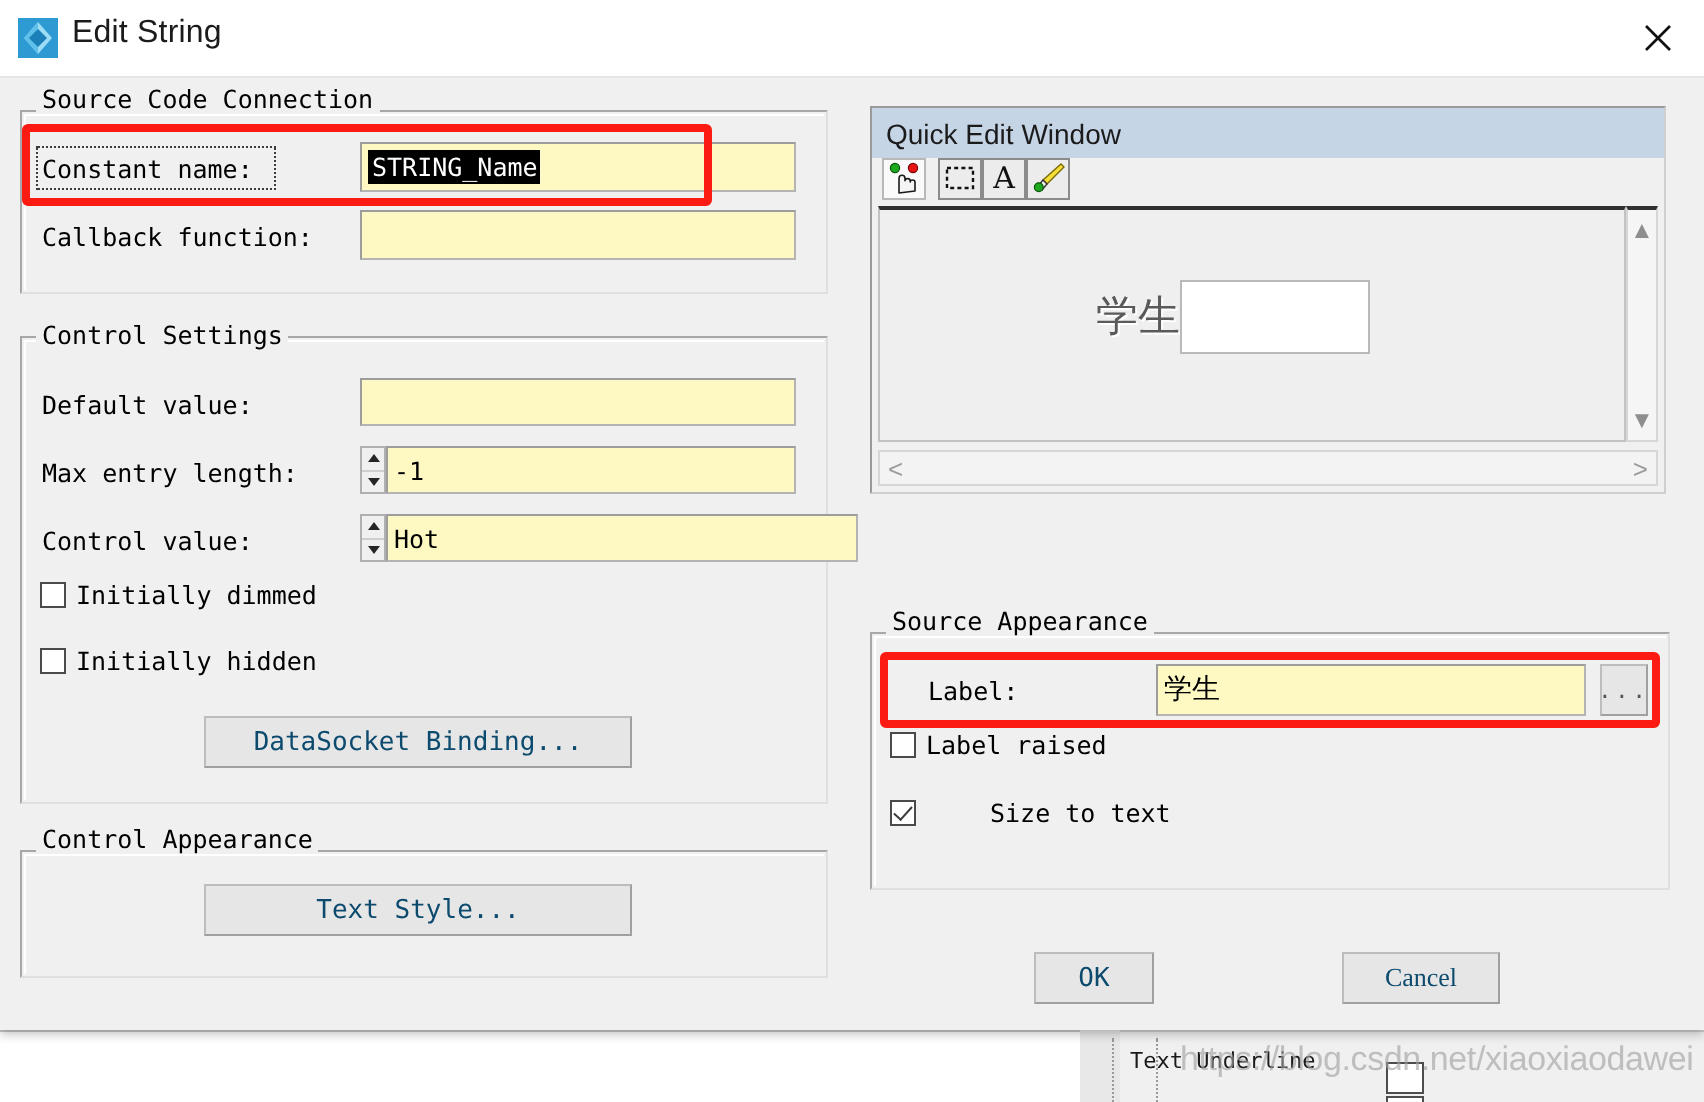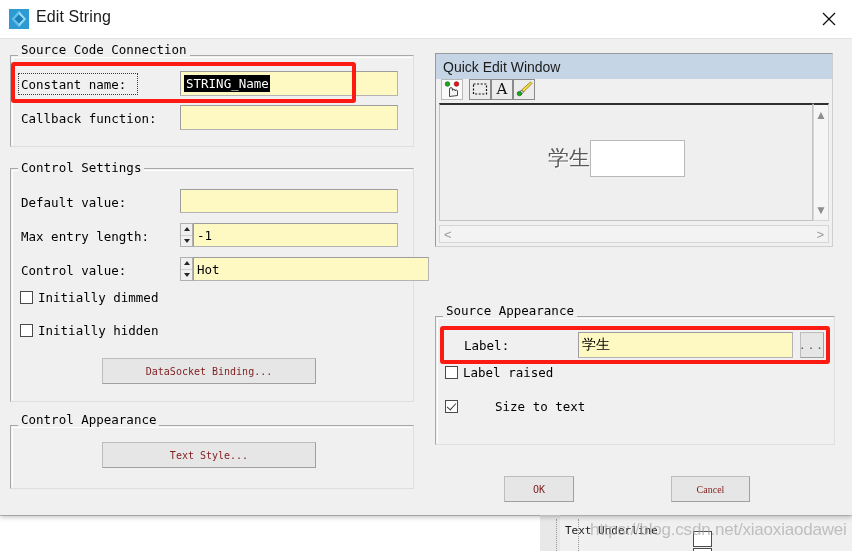--- a/index.html
+++ b/index.html
@@ -243,22 +243,22 @@
 
   
   .btn {
     position: absolute;
     box-sizing: border-box;
     background: #e6e6e6;
     border: 1px solid #a0a0a0;
     border-top-color: #bdbdbd;
     border-left-color: #bdbdbd;
     font-family: "DejaVu Sans Mono", monospace;
-    font-size: 10px;
-    color: #7f1d1d;
+    font-size: 13px;
+    color: #0c4a6e;
     display: flex;
     align-items: center;
     justify-content: center;
     cursor: default;
     white-space: nowrap;
     letter-spacing: 0px;
   }
   .btn.small { font-size: 11px; letter-spacing: 2px; color:#555; }
 
   
@@ -537,19 +537,19 @@
   <div class="cbrow" style="left:445px; top:365px;">
     <span class="cbox"></span>
     <span class="lbl" style="position:static;">Label raised</span>
   </div>
 
   <div class="cbrow" style="left:445px; top:399px;gap:32px;">
     <span class="cbox checked"></span>
     <span class="lbl" style="position:static;">Size to text</span>
   </div>
 
-  <div class="btn" style="left:504px; top:476px; width:70px; height:26px;">OK</div>
+  <div class="btn" style="left:517px; top:476px; width:60px; height:26px;">OK</div>
   <div class="btn" style="left:671px; top:476px; width:79px; height:26px;font-family:Liberation Serif, serif;">Cancel</div>
 
   <div class="redbox" style="left:11px; top:62px; width:345px; height:41px;"></div>
   <div class="redbox" style="left:440px; top:326px; width:390px; height:38px;"></div>
 
 </div>
 
 </body></html>

